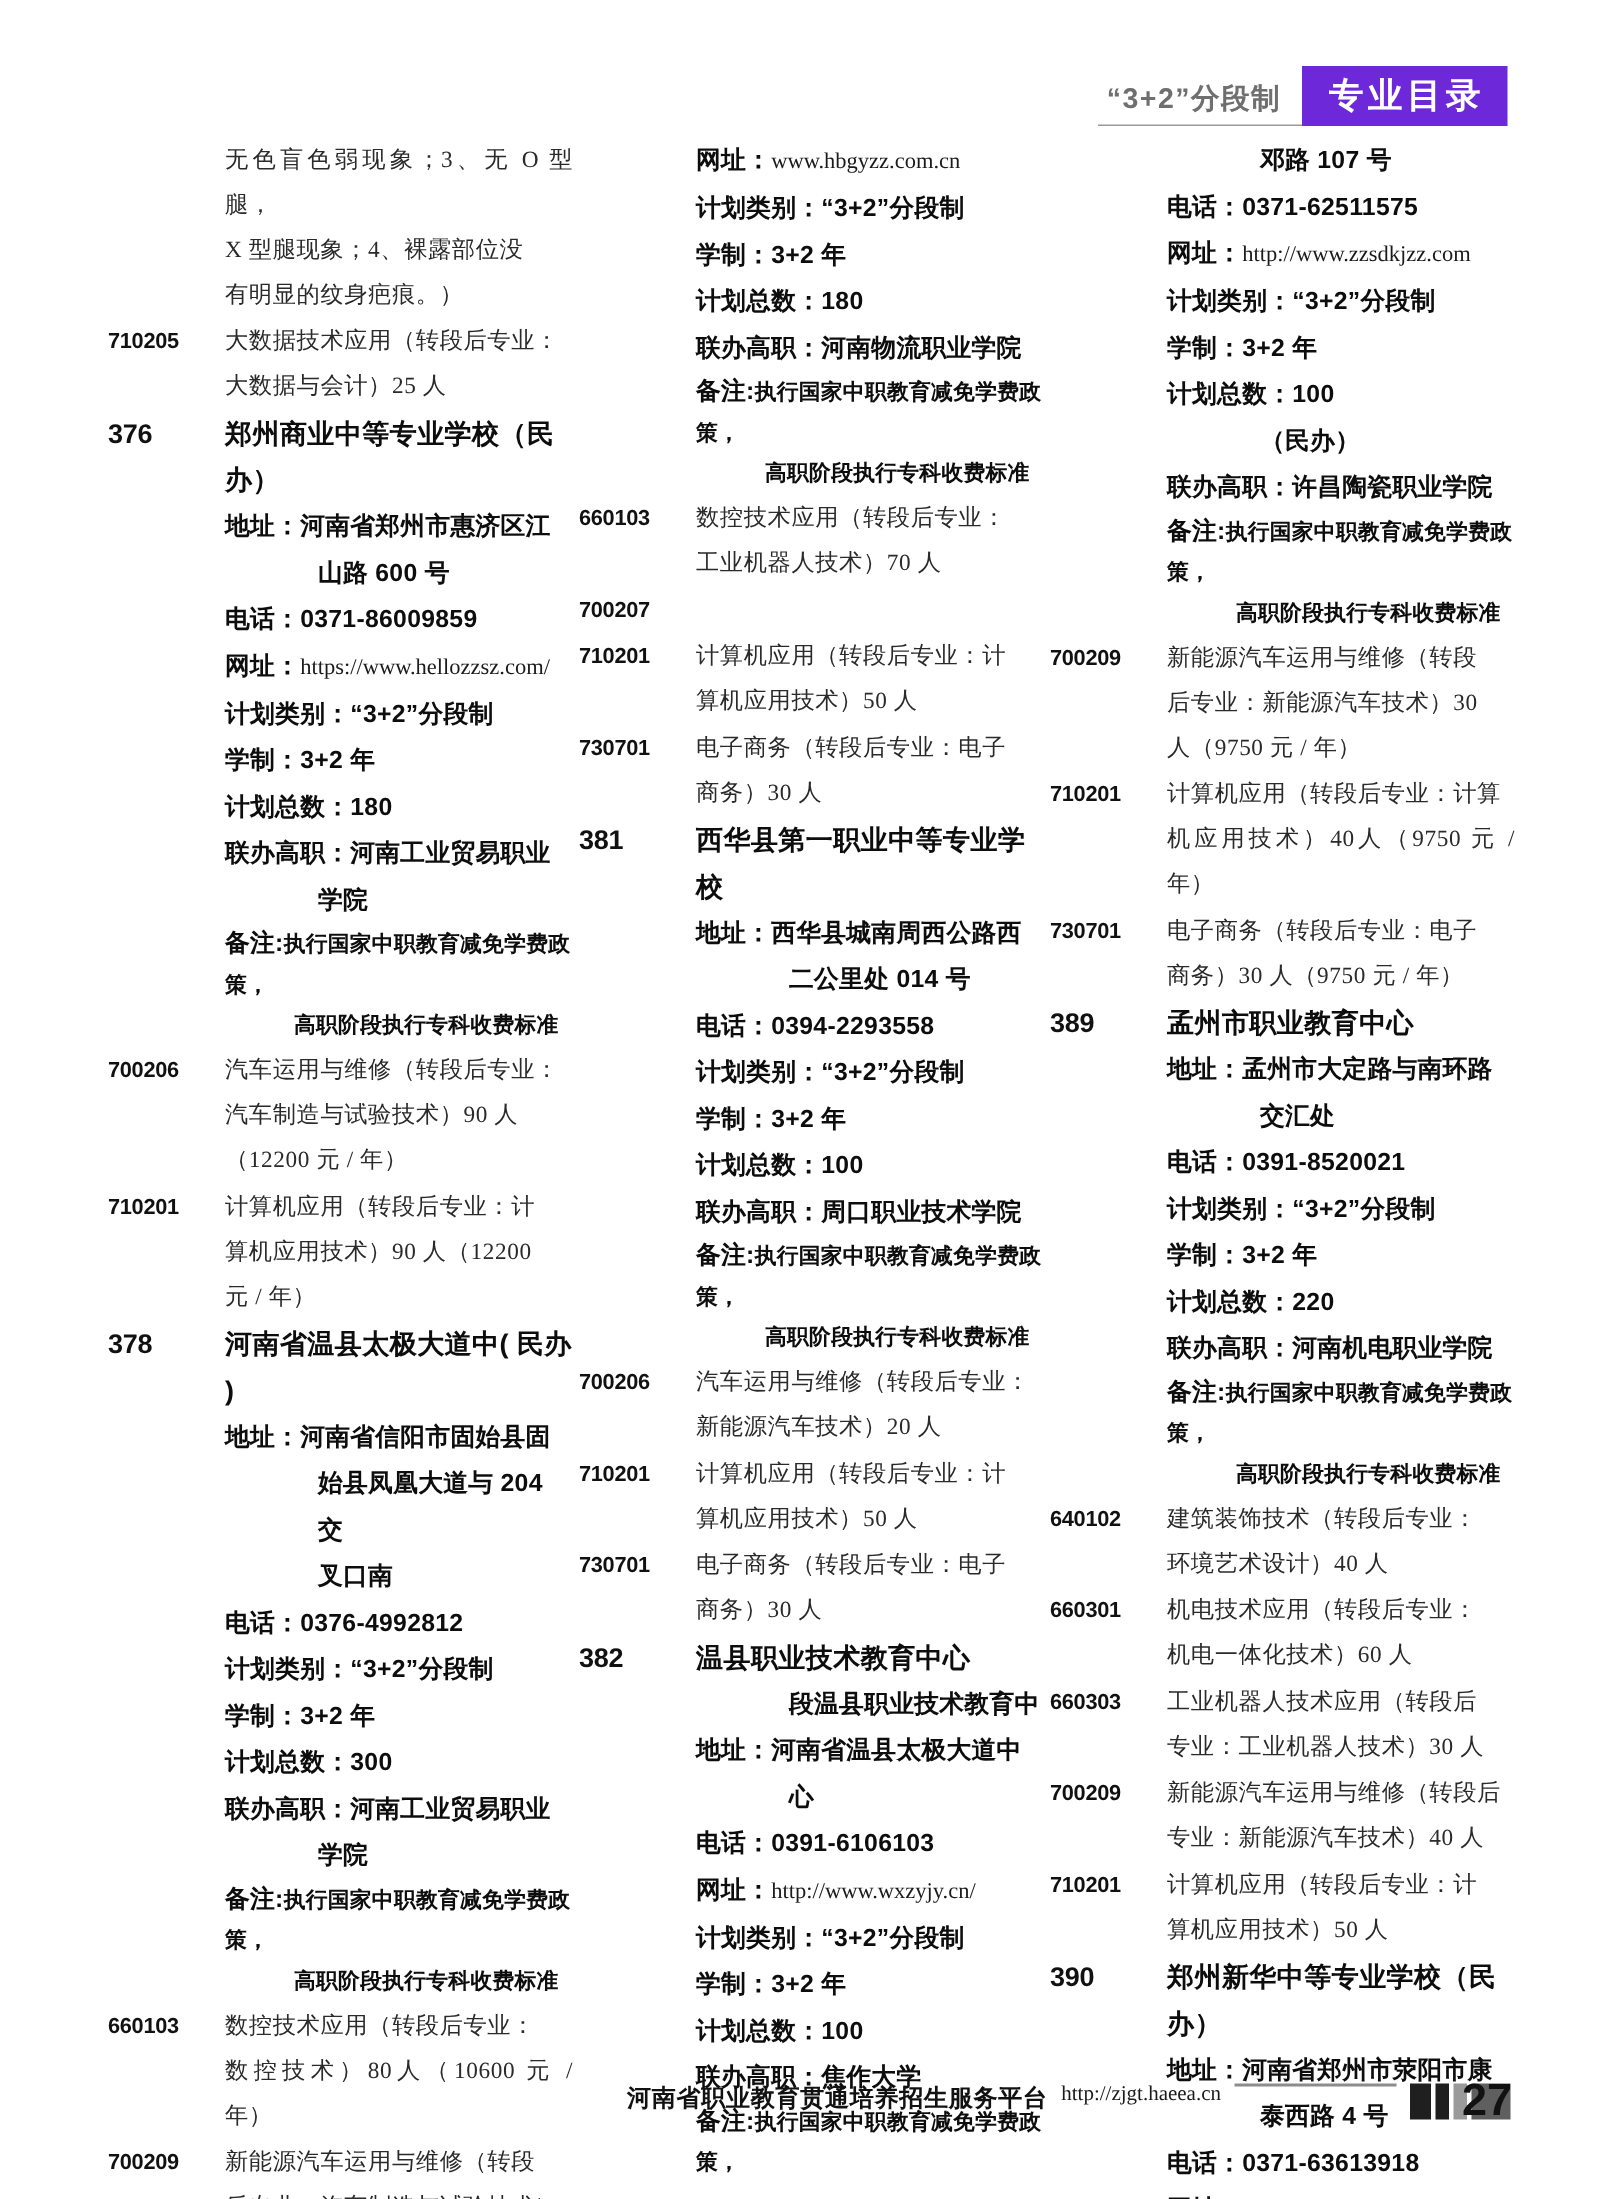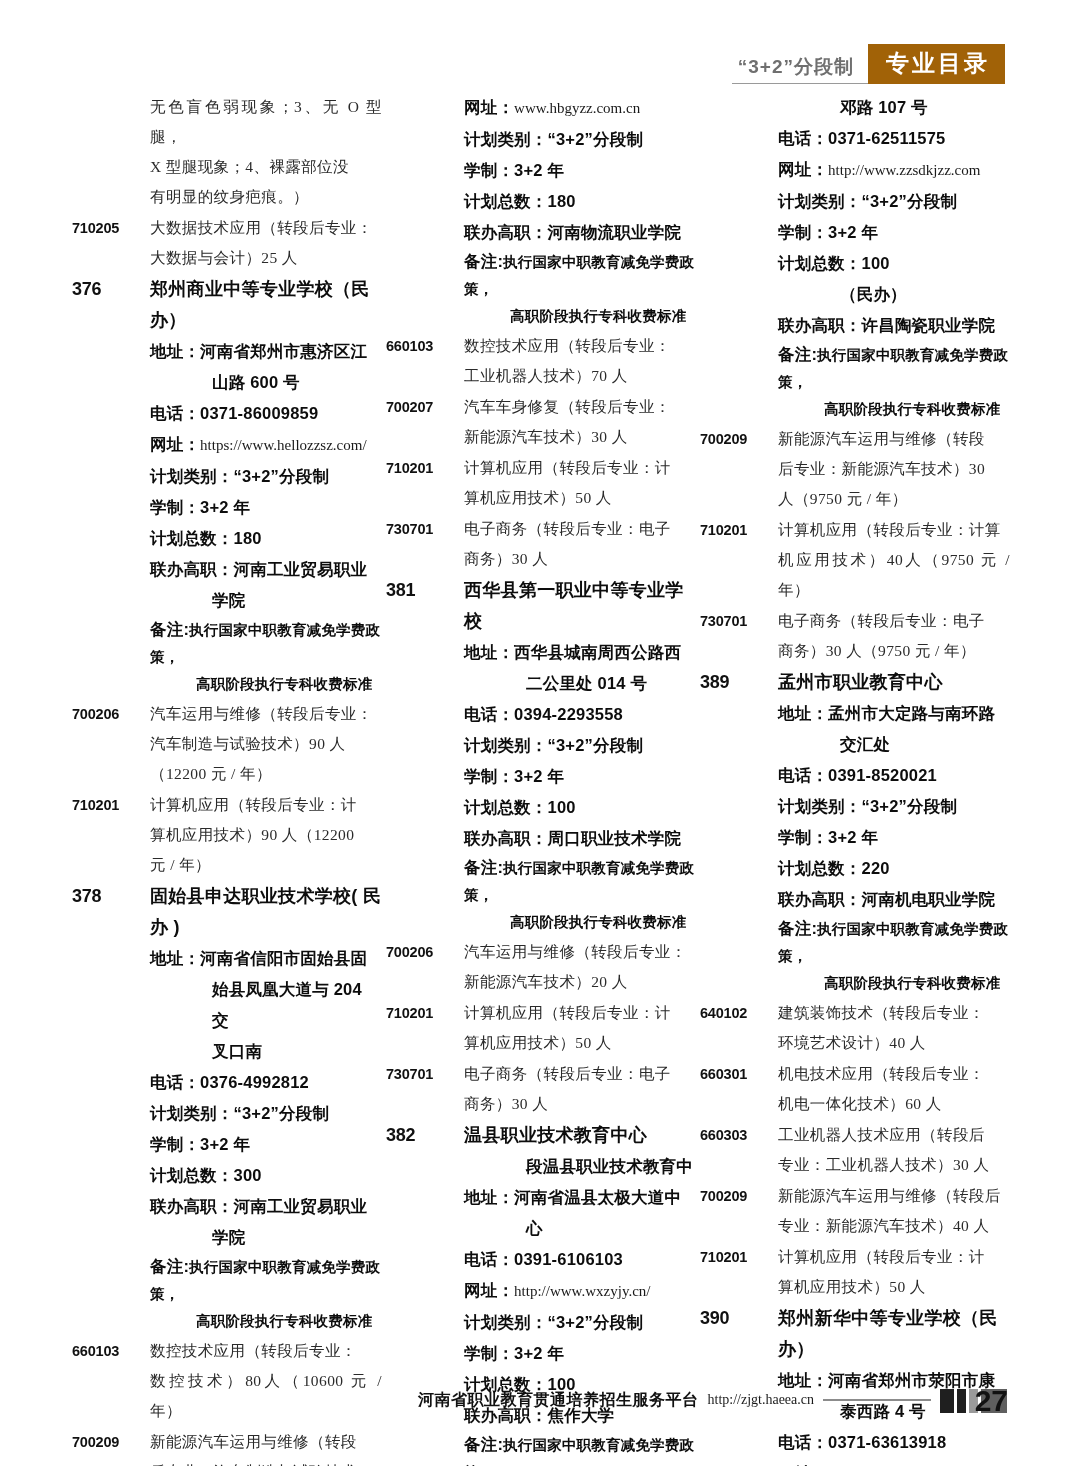--- a/index.html
+++ b/index.html
@@ -23,21 +23,21 @@
     font-size:19px;
     font-weight:700;
     color:#6f6f6f;
     letter-spacing:1px;
     padding:0 14px 5px 6px;
     border-bottom:1.5px solid #9a9a9a;
     line-height:1.1;
     white-space:nowrap;
   }
   .header-badge{
-    background:#a16207;
+    background:#6d28d9;
     color:#ffffff;
     font-family:"Liberation Sans","DejaVu Sans",sans-serif;
     font-size:23px;
     font-weight:700;
     letter-spacing:3px;
     padding:7px 15px 8px 18px;
     line-height:1.1;
     white-space:nowrap;
   }
 
@@ -130,21 +130,21 @@
   .footer{
     position:absolute;
     left:0; right:0; bottom:52px;
     height:30px;
   }
   .footer-inner{
     position:absolute;
     left:418px;
     bottom:0;
     display:flex;
-    align-items:center;
+    align-items:flex-start;
     gap:9px;
   }
   .footer-title{
     font-family:"Liberation Serif","DejaVu Serif",serif;
     font-weight:700;
     font-size:16px;
     color:#111;
     letter-spacing:0.5px;
     white-space:nowrap;
     padding-bottom:3px;
@@ -231,21 +231,21 @@
         <div class="row-code">710201</div>
         <div class="row-body">
           <div class="major-text">计算机应用（转段后专业：计</div>
           <div class="major-text">算机应用技术）90 人（12200</div>
           <div class="major-text">元 / 年）</div>
         </div>
       </div>
       <div class="row">
         <div class="row-code school-no">378</div>
         <div class="row-body">
-          <div class="school-name">固始县申达职业技术学校( 民办 )</div>
+          <div class="school-name">河南省温县太极大道中( 民办 )</div>
           <div class="field"><span class="lbl">地址：</span><span class="val">河南省信阳市固始县固</span></div>
           <div class="field addr-cont">始县凤凰大道与 204 交</div>
           <div class="field addr-cont">叉口南</div>
           <div class="field"><span class="lbl">电话：</span><span class="val">0376-4992812</span></div>
           <div class="field"><span class="lbl">计划类别：</span><span class="val">“3+2”分段制</span></div>
           <div class="field"><span class="lbl">学制：</span><span class="val">3+2 年</span></div>
           <div class="field"><span class="lbl">计划总数：</span><span class="val">300</span></div>
           <div class="field"><span class="lbl">联办高职：</span><span class="val">河南工业贸易职业</span></div>
           <div class="field indent">学院</div>
           <div class="field note"><span class="lbl">备注:</span><span class="val">执行国家中职教育减免学费政策，</span></div>
@@ -282,24 +282,20 @@
       </div>
       <div class="row">
         <div class="row-code">660103</div>
         <div class="row-body">
           <div class="major-text">数控技术应用（转段后专业：</div>
           <div class="major-text">工业机器人技术）70 人</div>
         </div>
       </div>
       <div class="row">
         <div class="row-code">700207</div>
-        <div class="row-body">
-          <div class="major-text">汽车车身修复（转段后专业：</div>
-          <div class="major-text">新能源汽车技术）30 人</div>
-        </div>
       </div>
       <div class="row">
         <div class="row-code">710201</div>
         <div class="row-body">
           <div class="major-text">计算机应用（转段后专业：计</div>
           <div class="major-text">算机应用技术）50 人</div>
         </div>
       </div>
       <div class="row">
         <div class="row-code">730701</div>

